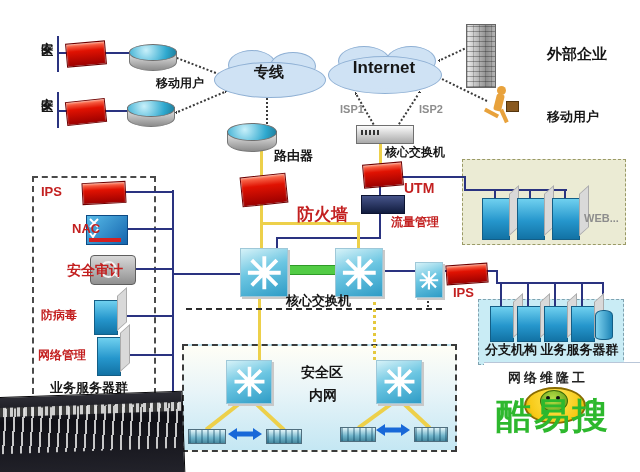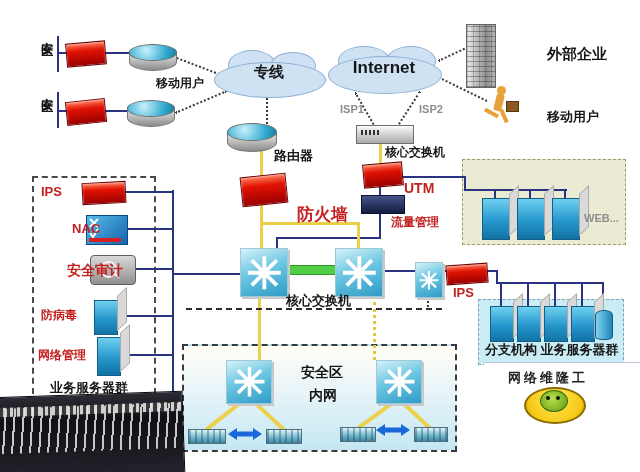--- a/index.html
+++ b/index.html
@@ -296,15 +296,16 @@
   <div class="lbl blk" style="left:309px;top:388px;font-size:14px;">内网</div>
 
   <div class="wm">
     <div class="lbl" style="left:24px;top:8px;font-size:13px;letter-spacing:3px;color:#222;">网络维隆工</div>
     <div class="mascot" style="left:40px;top:24px;width:58px;height:33px;">
       <div class="m-shell"></div>
       <div class="m-face"></div>
       <div class="m-eye" style="left:22px;top:9px;"></div>
       <div class="m-eye" style="left:32px;top:9px;"></div>
     </div>
+    <div class="lbl" style="left:12px;top:33px;font-size:36px;letter-spacing:2px;color:#2db82d;z-index:5;">酷易搜</div>
   </div>
 
 </div>
 
 </body></html>

